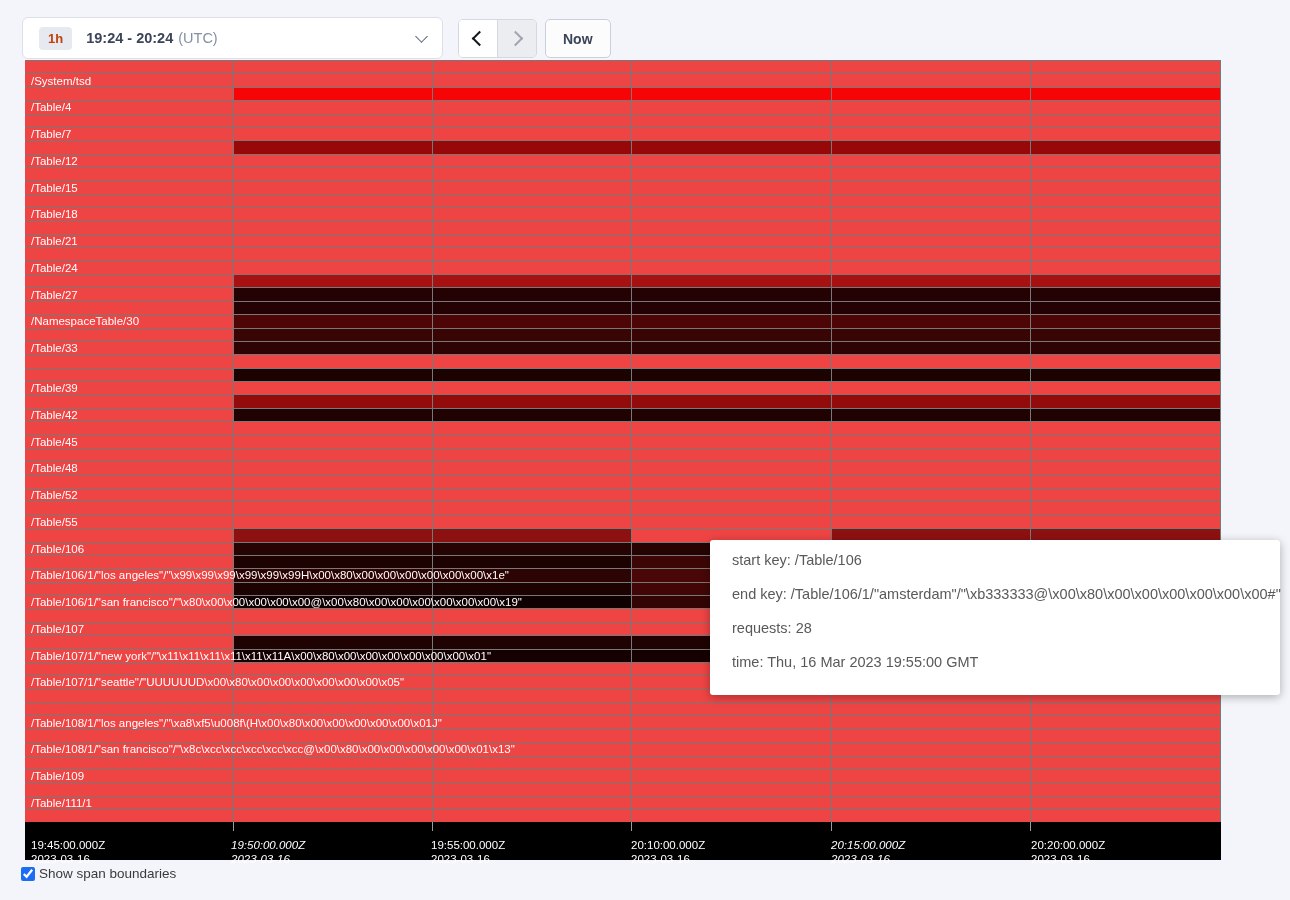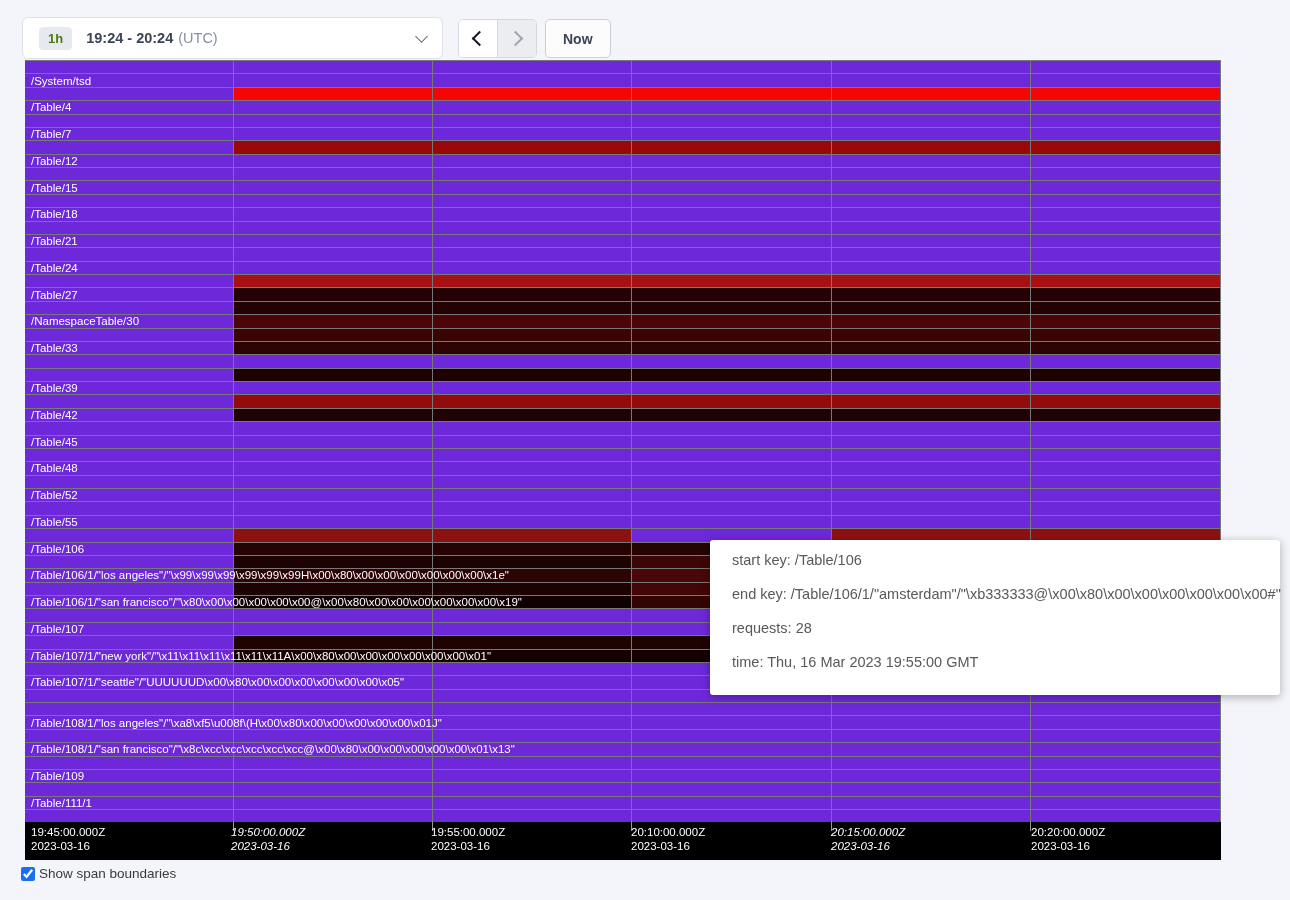--- a/index.html
+++ b/index.html
@@ -8,21 +8,21 @@
     background:#f4f5fa;font-family:"Liberation Sans",sans-serif;
   }
   
   .selector{
     position:absolute;left:22px;top:17px;width:421px;height:42px;box-sizing:border-box;
     background:#fff;border:1px solid #dde0e8;border-radius:6px;
     display:flex;align-items:center;padding:0 16px;cursor:pointer;
   }
   .badge-1h{
     background:#e6e9f0;border-radius:4px;font-weight:bold;font-size:13px;
-    color:#4d7c0f;padding:4px 9px;
+    color:#c2410c;padding:4px 9px;
   }
   .range{margin-left:14px;font-weight:bold;font-size:14.5px;color:#3b4557;}
   .utc{font-weight:normal;color:#8590a3;margin-left:5px;font-size:14.5px;}
   .chev-down{
     margin-left:auto;width:8px;height:8px;
     border-right:1.8px solid #5a6478;border-bottom:1.8px solid #5a6478;
     transform:rotate(45deg);margin-top:-4px;
   }
   .navgroup{
     position:absolute;left:458px;top:19px;height:39px;box-sizing:border-box;
@@ -36,30 +36,30 @@
     position:absolute;left:545px;top:19px;height:39px;box-sizing:border-box;padding:0 17px;
     background:#fcfcfd;border:1px solid #c9cfdb;border-radius:5px;
     font-weight:bold;font-size:14px;color:#3b4557;display:flex;align-items:center;cursor:pointer;
   }
   
   #heatmap{position:absolute;left:25px;top:60px;width:1196px;height:800px;background:#000;}
   #plot{
     position:absolute;left:0;right:0;top:0;bottom:38px;
     display:flex;flex-direction:column;box-sizing:border-box;border-right:1px solid #787878;
   }
-  .hm-row{position:relative;flex:1;border-top:1px solid #787878;box-sizing:border-box;background:#6d28d9;padding-left:36px;}
+  .hm-row{position:relative;flex:1;border-top:1px solid #787878;box-sizing:border-box;background:#ef4444;padding-left:36px;}
   .seg{position:absolute;top:0;bottom:0;z-index:0;}
   .hm-label{
     position:absolute;left:6px;top:50%;transform:translateY(-50%);
     color:#fff;font-size:11.5px;white-space:nowrap;z-index:2;
   }
   .vline{position:absolute;top:0;bottom:0;width:1px;background:#787878;z-index:1;}
   #axis{position:absolute;left:0;right:0;bottom:0;height:38px;background:#000;}
   .tick{position:absolute;top:0;width:1px;height:9px;background:#9a9a9a;}
-  .ax-label{position:absolute;top:3px;color:#fff;font-size:11.5px;line-height:14px;white-space:nowrap;}
+  .ax-label{position:absolute;top:16px;color:#fff;font-size:11.5px;line-height:14px;white-space:nowrap;}
   
   #tooltip{
     position:absolute;left:710px;top:540px;width:570px;height:155px;box-sizing:border-box;
     background:#fff;border-radius:3px;box-shadow:0 2px 10px rgba(0,0,0,0.3);
     padding:13px 22px;z-index:5;color:#595959;font-size:14.5px;
   }
   .tt-line{height:15px;line-height:15px;margin-bottom:19px;white-space:nowrap;}
   
   #footer{position:absolute;left:21px;top:866px;display:flex;align-items:center;}
   #footer input{width:14px;height:14px;margin:0 4px 0 0;accent-color:#1b6ef3;}

